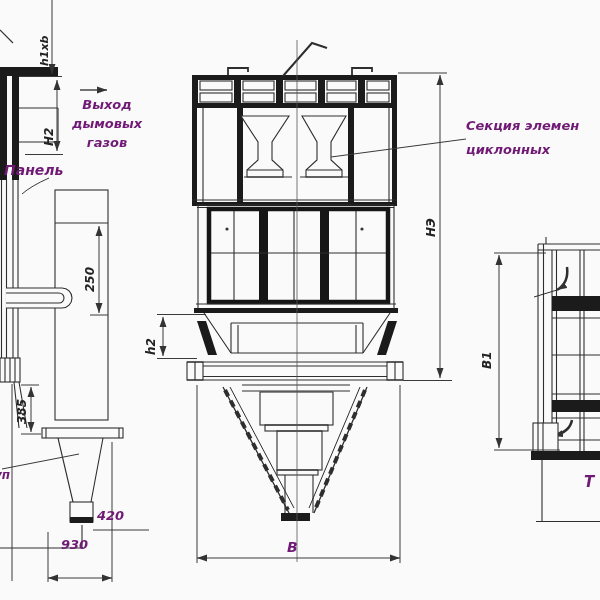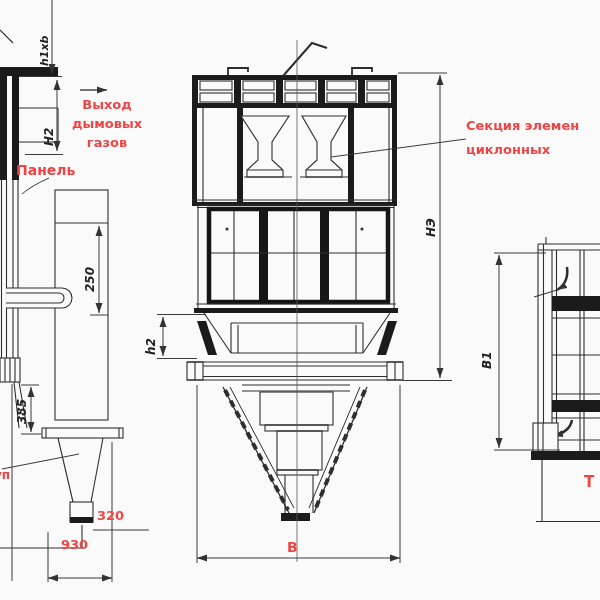--- a/index.html
+++ b/index.html
@@ -1,19 +1,19 @@
 <!DOCTYPE html>
 <html><head>
 <meta charset="utf-8">
 <style>
   html,body{margin:0;padding:0;background:#fff;}
   .stage{position:relative;width:600px;height:600px;background:#fafafa;overflow:hidden;
          font-family:"DejaVu Sans",sans-serif;}
   svg.art{position:absolute;left:0;top:0;}
-  .lbl{position:absolute;font-weight:bold;color:#ef4444;
+  .lbl{position:absolute;font-style:italic;font-weight:bold;color:#701a75;
        white-space:pre-line;line-height:1.45;}
   .vlabel{position:absolute;font-style:italic;font-weight:bold;color:#222;
           white-space:nowrap;transform-origin:left bottom;transform:rotate(-90deg);
           line-height:14px;font-size:12px;}
   .f13{font-size:13px;} .f14{font-size:14px;} .f15{font-size:15px;} .f12{font-size:12px;}
   .center{text-align:center;}
   .wide{line-height:24px;}
 </style>
 </head>
 <body>
@@ -167,24 +167,24 @@
     <path d="M494,253 H546 M494,450 H560"></path>
     <line x1="499" y1="255" x2="499" y2="448" marker-start="url(#as)" marker-end="url(#ae)"></line>
   </g>
 </svg>
 
   <div class="vlabel" style="left:52px;top:52px;font-size:11px">h1xb</div>
   <div class="vlabel" style="left:56px;top:132px">H2</div>
   <div class="lbl f13 center" style="left:64px;top:96px;width:86px">Выход
 дымовых
 газов</div>
-  <div class="lbl f14" style="left:16px;top:160px">Панель</div>
+  <div class="lbl f14" style="left:4px;top:160px">Панель</div>
   <div class="vlabel" style="left:97px;top:278px">250</div>
   <div class="vlabel" style="left:29px;top:410px">385</div>
-  <div class="lbl f13" style="left:97px;top:507px">320</div>
+  <div class="lbl f13" style="left:97px;top:507px">420</div>
   <div class="lbl f13" style="left:61px;top:536px">930</div>
   <div class="lbl f12" style="left:-6px;top:467px">уп</div>
 
   <div class="vlabel" style="left:158px;top:341px">h2</div>
   <div class="lbl f14" style="left:287px;top:537px">В</div>
   <div class="vlabel" style="left:438px;top:223px">НЭ</div>
   <div class="lbl f13 wide" style="left:466px;top:114px;width:220px">Секция элемен
 циклонных</div>
 
   <div class="vlabel" style="left:494px;top:355px">В1</div>

